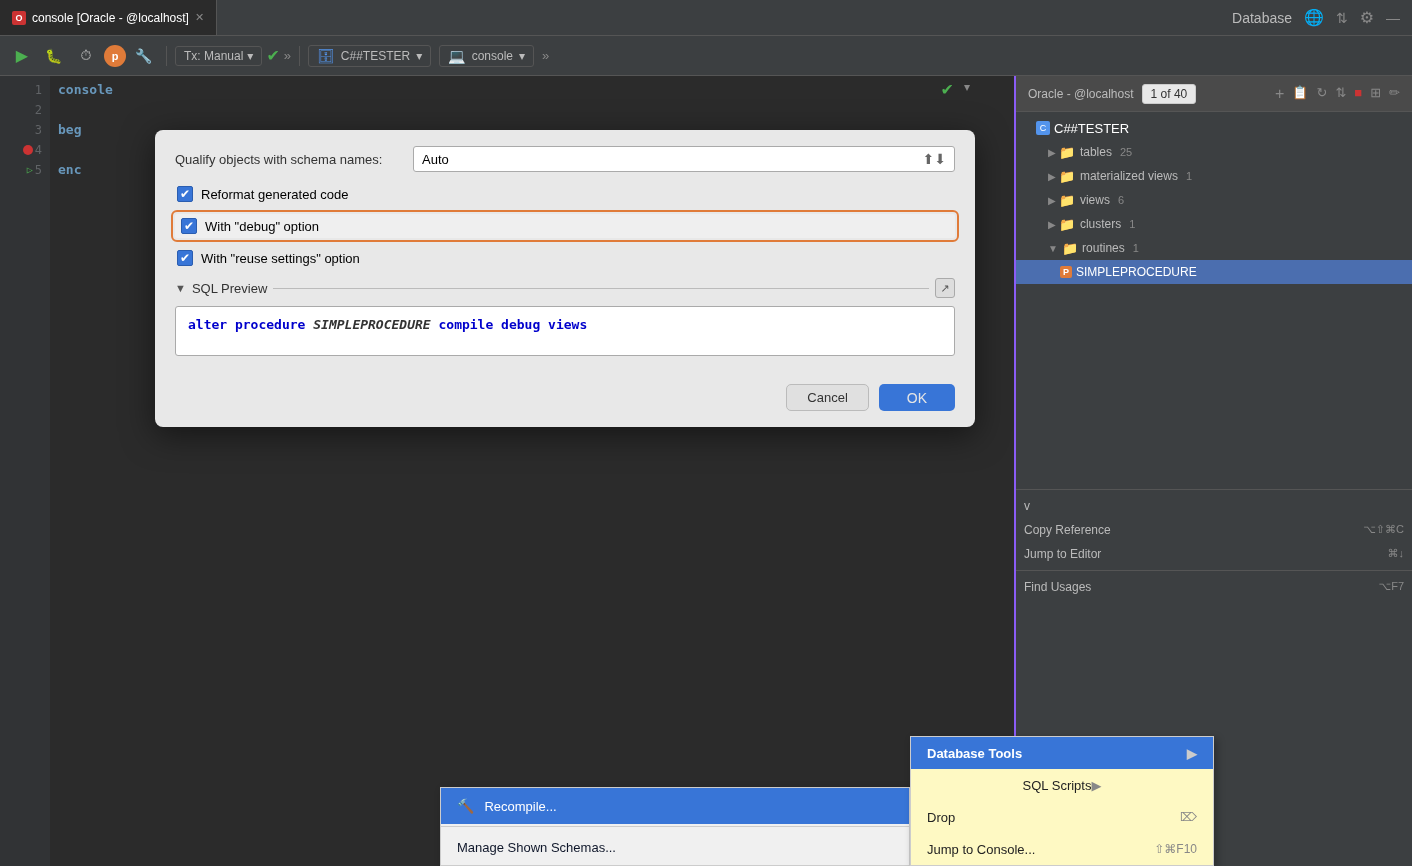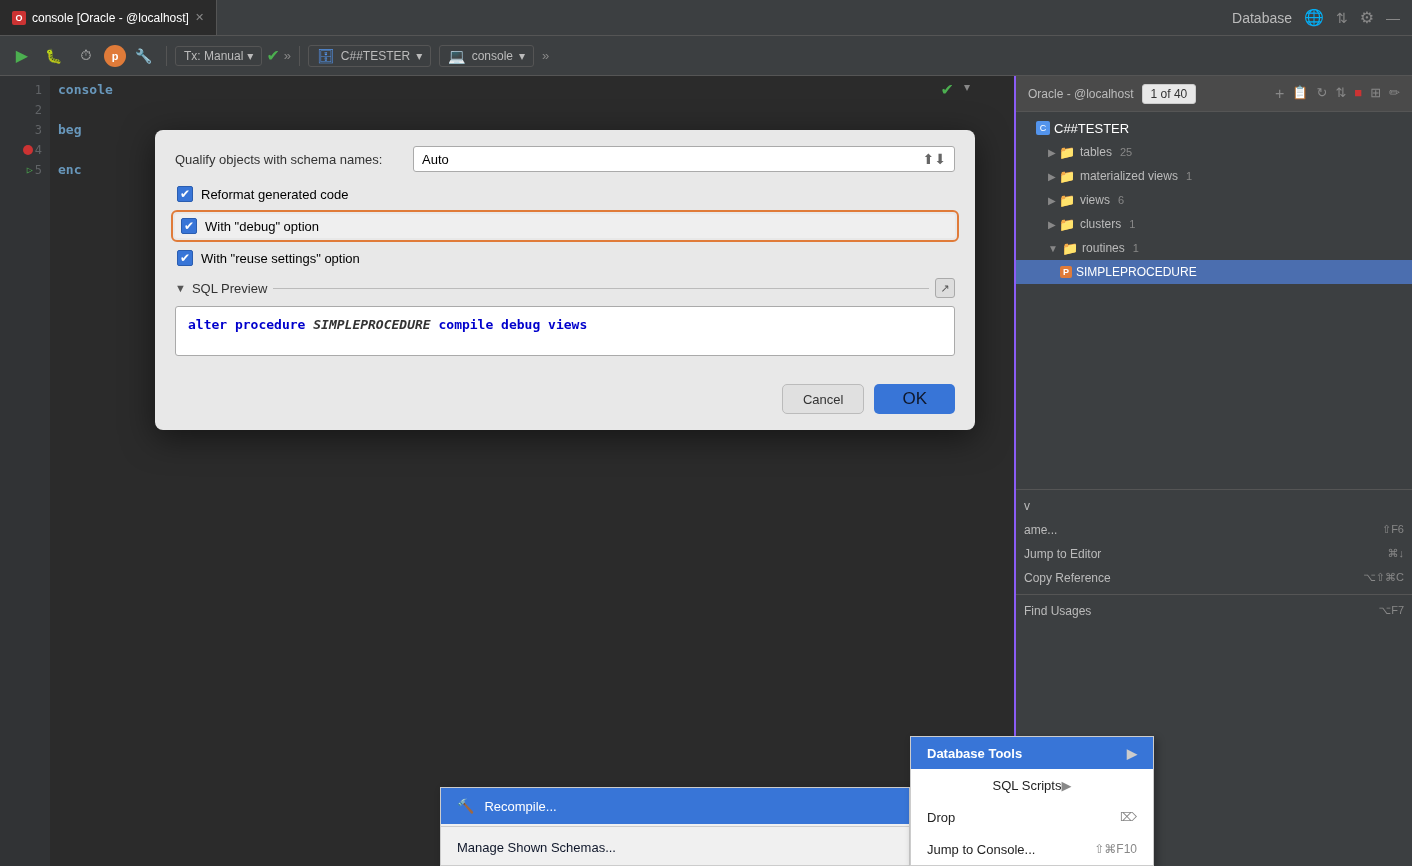--- a/index.html
+++ b/index.html
@@ -241,22 +241,22 @@
     .ctx-item:hover, .ctx-item.active { background: #3875d7; color: white; }
     .ctx-item-left { display: flex; align-items: center; gap: 10px; }
     .ctx-shortcut { color: #888; font-size: 12px; }
     .ctx-separator { height: 1px; background: #ccc; margin: 2px 0; }
     .recompile-icon { color: #4caf50; font-size: 14px; }
 
     
     .submenu {
       position: absolute;
       bottom: 0; left: 910px;
-      width: 244px;
-      background: #ffffff;
+      width: 304px;
+      background: #fef9c3;
       border: 1px solid #ccc;
       box-shadow: 3px 3px 8px rgba(0,0,0,0.3);
       z-index: 51;
     }
     .sub-item {
       height: 32px;
       display: flex;
       align-items: center;
       padding: 0 16px;
       cursor: pointer;
@@ -409,24 +409,24 @@
       border-radius: 5px;
       font-size: 13px;
       cursor: pointer;
       color: #333;
     }
     .btn-ok {
       padding: 5px 28px;
       background: #3875d7;
       border: none;
       border-radius: 5px;
-      font-size: 17px;
+      font-size: 14px;
       font-weight: 500;
       cursor: pointer;
-      color: #0f172a;
+      color: #e5e5e5;
     }
 
     
     .pagination {
       background: #e8e8e8;
       border: 1px solid #ccc;
       border-radius: 3px;
       padding: 2px 8px;
       font-size: 12px;
       color: #333;
@@ -566,30 +566,26 @@
           <span style="color:#e07b39; font-size:11px; font-weight:bold; background:#e07b39; color:white; border-radius:2px; padding:1px 3px; font-size:9px;">P</span>
           <span style="color:white; font-size:12px;">SIMPLEPROCEDURE</span>
         </div>
       </div>
 
       <div style="flex:1; background:#3c3f41; border-top:1px solid #555; padding:4px 0;">
         <div class="db-tree-item" style="justify-content:space-between;">
           <span>v</span>
         </div>
         <div class="db-tree-item" style="justify-content:space-between;">
-          <span>ame...</span>
-          <span style="color:#888;font-size:11px;">⇧F6</span>
+          <span>Copy Reference</span>
+          <span style="color:#888;font-size:11px;">⌥⇧⌘C</span>
         </div>
         <div class="db-tree-item" style="justify-content:space-between;">
           <span>Jump to Editor</span>
           <span style="color:#888;font-size:11px;">⌘↓</span>
-        </div>
-        <div class="db-tree-item" style="justify-content:space-between;">
-          <span>Copy Reference</span>
-          <span style="color:#888;font-size:11px;">⌥⇧⌘C</span>
         </div>
         <div style="height:1px; background:#555; margin:4px 0;"></div>
         <div class="db-tree-item" style="justify-content:space-between;">
           <span>Find Usages</span>
           <span style="color:#888;font-size:11px;">⌥F7</span>
         </div>
       </div>
     </div>
   </div>
 </div>

